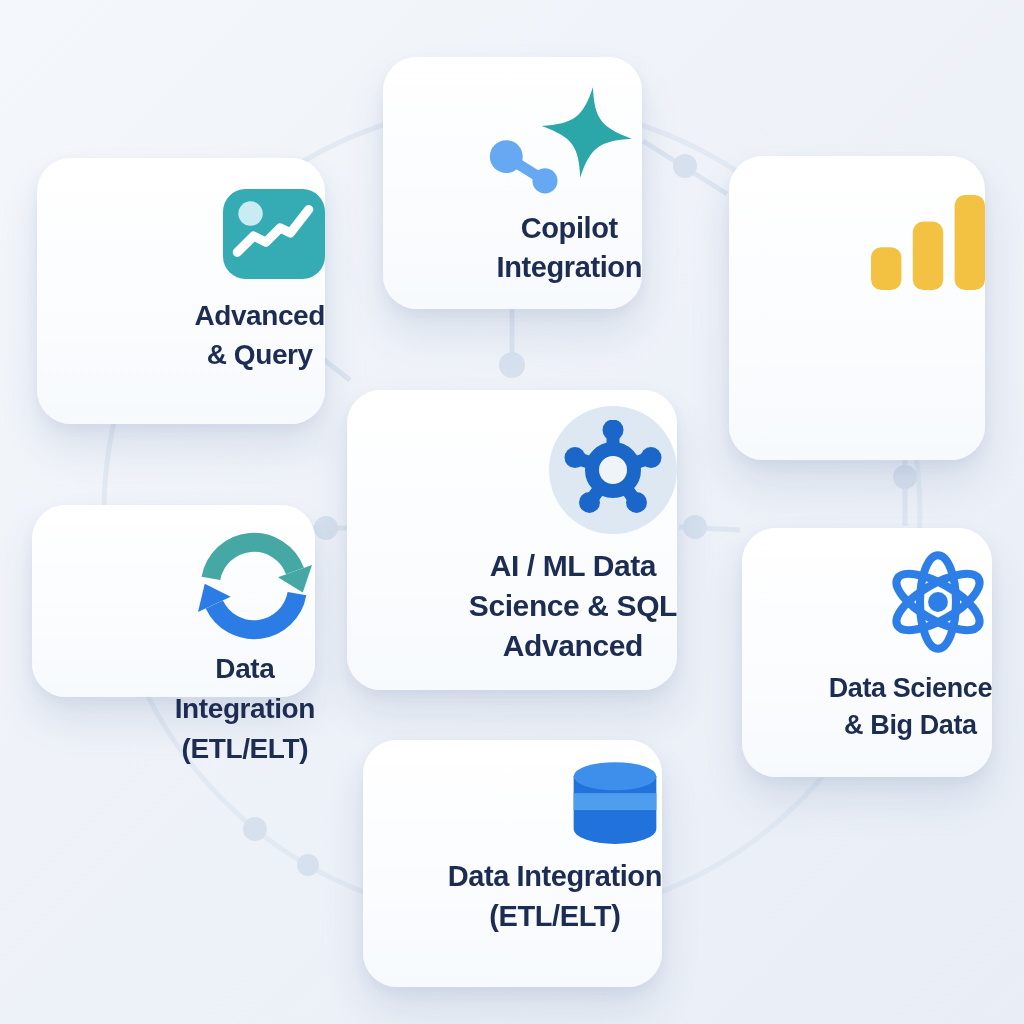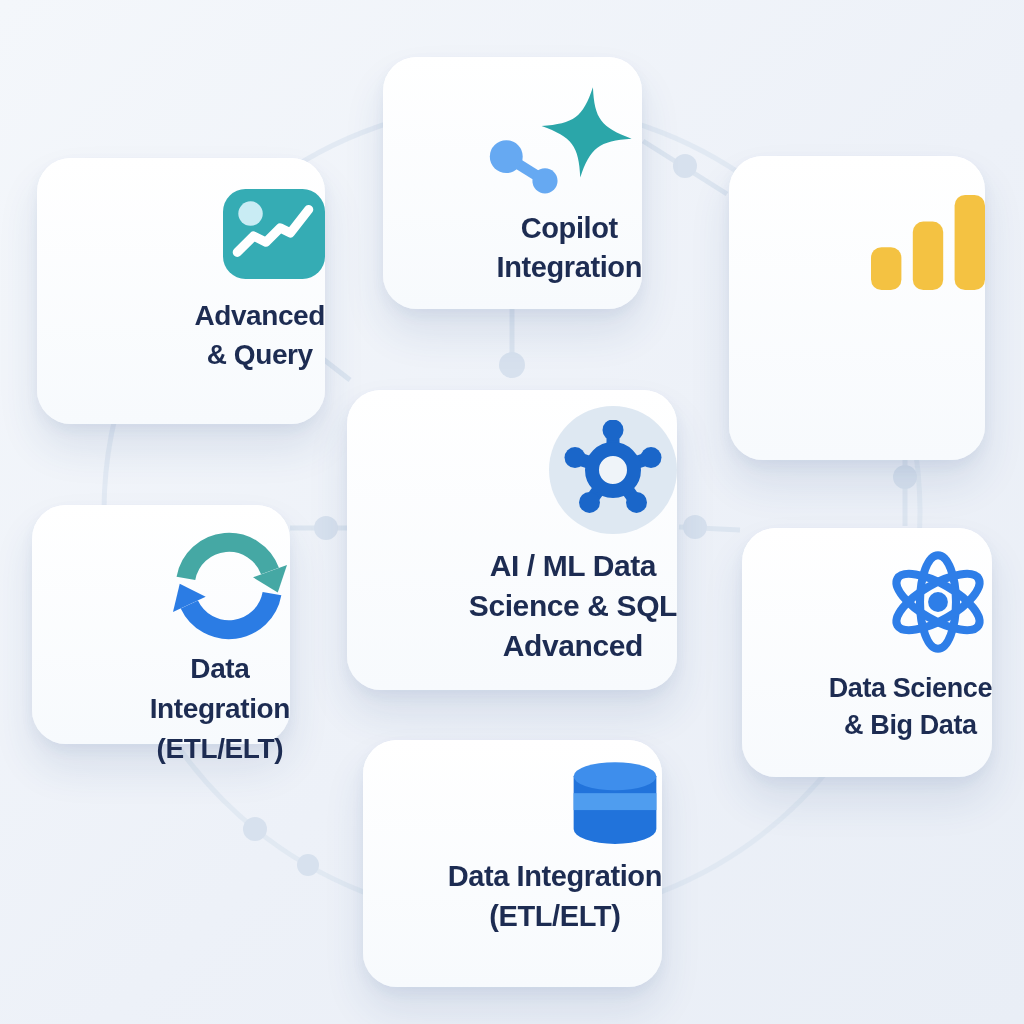--- a/index.html
+++ b/index.html
@@ -31,21 +31,21 @@
   #card-bi .icon{margin-top:38px;height:96px;}
   #card-bi .label{font-size:27px;line-height:38px;margin-top:12px;}
 
   #card-center{left:347px;top:390px;width:330px;height:300px;}
   #card-center .hub-circle{
     margin-top:16px;width:128px;height:128px;border-radius:50%;
     background:#DEE8F2;display:flex;align-items:center;justify-content:center;
   }
   #card-center .label{font-size:30px;line-height:40px;margin-top:12px;}
 
-  #card-etl-left{left:32px;top:505px;width:258px;height:239px;}
+  #card-etl-left{left:32px;top:505px;width:258px;height:192px;padding-left:25px;}
   #card-etl-left .icon{margin-top:24px;height:114px;}
   #card-etl-left .label{font-size:28px;line-height:40px;margin-top:6px;}
 
   #card-ds{left:742px;top:528px;width:250px;height:249px;gap:8px;}
   #card-ds .icon{margin-top:18px;height:112px;}
   #card-ds .label{font-size:27px;line-height:37px;margin-top:4px;}
 
   #card-etl-bottom{left:363px;top:740px;width:299px;height:247px;}
   #card-etl-bottom .icon{margin-top:20px;height:86px;}
   #card-etl-bottom .label{font-size:29px;line-height:40px;margin-top:10px;}

